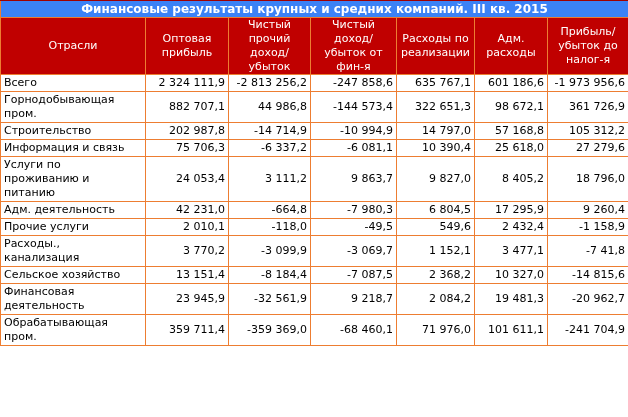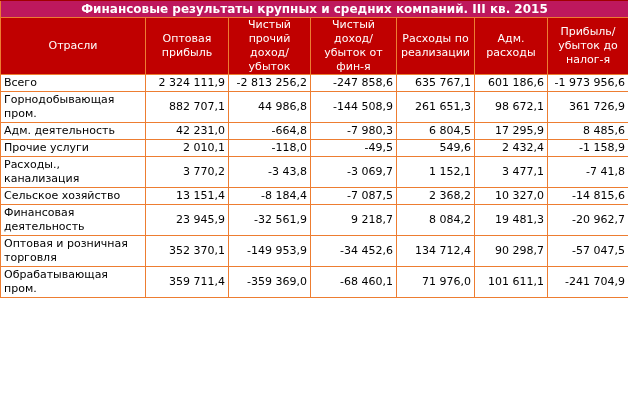--- a/index.html
+++ b/index.html
@@ -17,21 +17,21 @@
   }
   col.c0 { width: 145px; }
   col.c1 { width: 83px; }
   col.c2 { width: 82px; }
   col.c3 { width: 86px; }
   col.c4 { width: 78px; }
   col.c5 { width: 73px; }
   col.c6 { width: 81px; }
   th, td { border: 1px solid #ED7D31; }
   .title-cell {
-    background: #be185d;
+    background: #3b82f6;
     color: #ffffff;
     font-size: 12px;
     font-weight: bold;
     text-align: center;
     padding: 1px 14px;
     height: 15px;
     border-top: 1px solid #A00000;
   }
   tr.head-row { height: 47px; }
   .head-cell {
@@ -101,78 +101,96 @@
     <td class="num">-2 813 256,2</td>
     <td class="num">-247 858,6</td>
     <td class="num">635 767,1</td>
     <td class="num">601 186,6</td>
     <td class="num">-1 973 956,6</td>
   </tr>
       <tr>
     <td class="label">Горнодобывающая пром.</td>
     <td class="num">882 707,1</td>
     <td class="num">44 986,8</td>
-    <td class="num">-144 508,9</td>
-    <td class="num">261 651,3</td>
+    <td class="num">-144 573,4</td>
+    <td class="num">322 651,3</td>
     <td class="num">98 672,1</td>
     <td class="num">361 726,9</td>
+  </tr>
+      <tr>
+    <td class="label">Строительство</td>
+    <td class="num">202 987,8</td>
+    <td class="num">-14 714,9</td>
+    <td class="num">-10 994,9</td>
+    <td class="num">14 797,0</td>
+    <td class="num">57 168,8</td>
+    <td class="num">105 312,2</td>
+  </tr>
+      <tr>
+    <td class="label">Информация и связь</td>
+    <td class="num">75 706,3</td>
+    <td class="num">-6 337,2</td>
+    <td class="num">-6 081,1</td>
+    <td class="num">10 390,4</td>
+    <td class="num">25 618,0</td>
+    <td class="num">27 279,6</td>
+  </tr>
+      <tr>
+    <td class="label">Услуги по проживанию и питанию</td>
+    <td class="num">24 053,4</td>
+    <td class="num">3 111,2</td>
+    <td class="num">9 863,7</td>
+    <td class="num">9 827,0</td>
+    <td class="num">8 405,2</td>
+    <td class="num">18 796,0</td>
   </tr>
       <tr>
     <td class="label">Адм. деятельность</td>
     <td class="num">42 231,0</td>
     <td class="num">-664,8</td>
     <td class="num">-7 980,3</td>
     <td class="num">6 804,5</td>
     <td class="num">17 295,9</td>
-    <td class="num">8 485,6</td>
+    <td class="num">9 260,4</td>
   </tr>
       <tr>
     <td class="label">Прочие услуги</td>
     <td class="num">2 010,1</td>
     <td class="num">-118,0</td>
     <td class="num">-49,5</td>
     <td class="num">549,6</td>
     <td class="num">2 432,4</td>
     <td class="num">-1 158,9</td>
   </tr>
       <tr>
     <td class="label">Расходы., канализация</td>
     <td class="num">3 770,2</td>
-    <td class="num">-3 43,8</td>
+    <td class="num">-3 099,9</td>
     <td class="num">-3 069,7</td>
     <td class="num">1 152,1</td>
     <td class="num">3 477,1</td>
     <td class="num">-7 41,8</td>
   </tr>
       <tr>
     <td class="label">Сельское хозяйство</td>
     <td class="num">13 151,4</td>
     <td class="num">-8 184,4</td>
     <td class="num">-7 087,5</td>
     <td class="num">2 368,2</td>
     <td class="num">10 327,0</td>
     <td class="num">-14 815,6</td>
   </tr>
       <tr>
     <td class="label">Финансовая деятельность</td>
     <td class="num">23 945,9</td>
     <td class="num">-32 561,9</td>
     <td class="num">9 218,7</td>
-    <td class="num">8 084,2</td>
+    <td class="num">2 084,2</td>
     <td class="num">19 481,3</td>
     <td class="num">-20 962,7</td>
-  </tr>
-      <tr>
-    <td class="label">Оптовая и розничная торговля</td>
-    <td class="num">352 370,1</td>
-    <td class="num">-149 953,9</td>
-    <td class="num">-34 452,6</td>
-    <td class="num">134 712,4</td>
-    <td class="num">90 298,7</td>
-    <td class="num">-57 047,5</td>
   </tr>
       <tr>
     <td class="label">Обрабатывающая пром.</td>
     <td class="num">359 711,4</td>
     <td class="num">-359 369,0</td>
     <td class="num">-68 460,1</td>
     <td class="num">71 976,0</td>
     <td class="num">101 611,1</td>
     <td class="num">-241 704,9</td>
   </tr>

